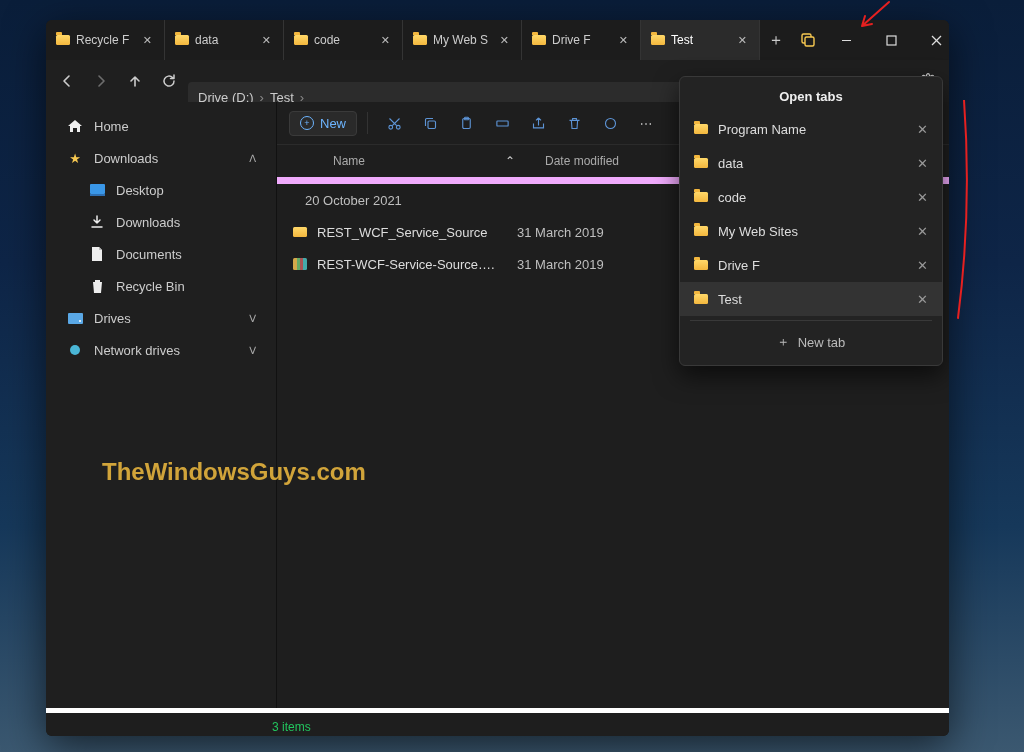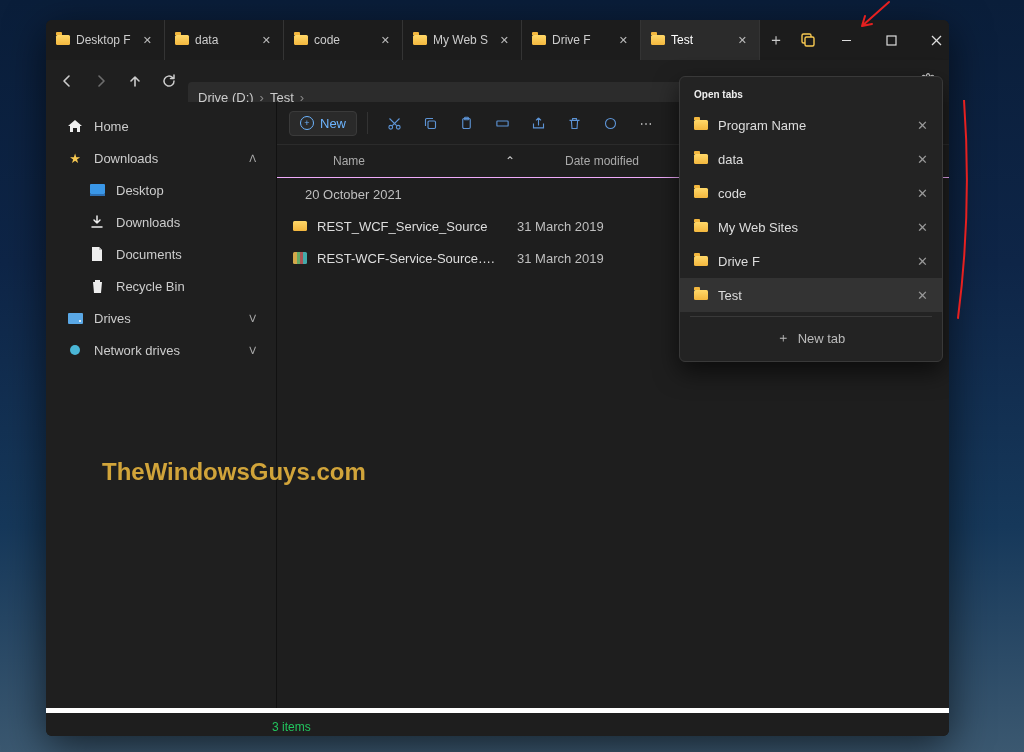--- a/index.html
+++ b/index.html
@@ -32,55 +32,55 @@
 .sico{width:18px;display:flex;align-items:center;justify-content:center;}
 .home-ico{width:14px;height:12px;}
 .star-ico{color:#f8c951;}
 .content{flex:1;background:#1e1e1e;border-left:1px solid #111;display:flex;flex-direction:column;}
 .toolbar{height:42px;display:flex;align-items:center;gap:4px;padding:0 12px;border-bottom:1px solid #2b2b2b;}
 .newbtn{display:flex;align-items:center;gap:6px;padding:4px 10px;border-radius:4px;background:#2a2a2a;color:#6db5ff;border:1px solid #3a3a3a;}
 .newbtn .plus{border:1px solid #6db5ff;border-radius:50%;width:12px;height:12px;display:inline-flex;align-items:center;justify-content:center;font-size:9px;line-height:1;}
 .tbsep{width:1px;height:22px;background:#333;margin:0 6px;}
 .tbtn{width:32px;height:30px;display:flex;align-items:center;justify-content:center;color:#5d94d6;border-radius:4px;}
 .tdots{color:#ccc;}
-.cols{display:flex;height:32px;align-items:center;color:#aaa;border-bottom:1px solid #f0abfc;font-size:12px;gap:20px;}
+.cols{display:flex;height:32px;align-items:center;color:#aaa;border-bottom:7px solid #f0abfc;font-size:12px;}
 .col-name{width:200px;padding-left:56px;}
 .sort-arrow{margin-left:auto;width:28px;color:#ccc;}
 .col-date{flex:1;padding-left:12px;}
 .row{display:flex;height:32px;align-items:center;padding-left:16px;color:#ddd;}
 .rname{width:212px;display:flex;align-items:center;gap:10px;overflow:hidden;}
 .rname span{overflow:hidden;text-overflow:ellipsis;white-space:nowrap;}
 .rdate{flex:1;padding-left:12px;color:#bfbfbf;}
 .zip-ico{width:14px;height:12px;background:linear-gradient(90deg,#d4a84a 0 30%,#6a6 0 50%,#a55 0 70%,#4aa 0);border-radius:1.5px;}
 .watermark{position:absolute;left:56px;bottom:250px;font-size:24px;font-weight:600;color:#d1a43a;}
 .status{height:28px;background:#1e1e1e;border-top:5px solid #ffffff;display:flex;align-items:center;padding-left:226px;color:#22c55e;font-size:12px;}
 
 .popup{position:absolute;right:6px;top:56px;width:262px;background:#232323;border:1px solid #393939;border-radius:6px;box-shadow:0 10px 24px rgba(0,0,0,.6);padding:10px 0 6px;}
-.popup h4{margin:2px 14px 8px;font-size:10px;font-weight:600;}
+.popup h4{margin:2px 14px 8px;font-size:13px;font-weight:600;text-align:center;}
 .pitem{display:flex;align-items:center;gap:10px;height:34px;padding:0 14px;color:#ddd;}
 .pitem.active{background:#333;}
 .pitem .x{margin-left:auto;color:#999;}
 .pdiv{height:1px;background:#393939;margin:4px 10px;}
 .pnew{display:flex;align-items:center;justify-content:center;gap:8px;height:34px;color:#bbb;}
 
 .arrow{position:absolute;right:130px;top:0;pointer-events:none;}
 .curve{position:absolute;right:50px;top:100px;pointer-events:none;}
 svg{display:block;}
 </style>
 </head>
 <body>
 
 <div class="win">
 
   <div class="titlebar">
     <div class="tabs">
 
       <div class="tab">
           <span class="folder-ico"></span>
-          <span class="lbl">Desktop F</span>
+          <span class="lbl">Recycle F</span>
           <span class="x">✕</span>
         </div>
       <div class="tab">
           <span class="folder-ico"></span>
           <span class="lbl">data</span>
           <span class="x">✕</span>
         </div>
       <div class="tab">
           <span class="folder-ico"></span>
           <span class="lbl">code</span>

